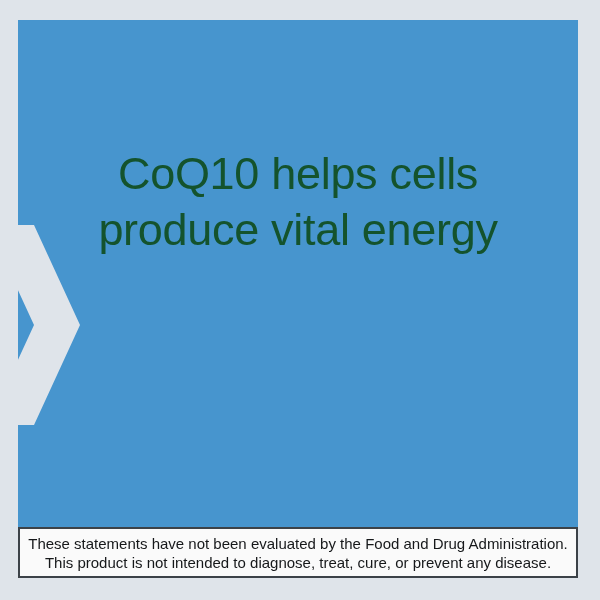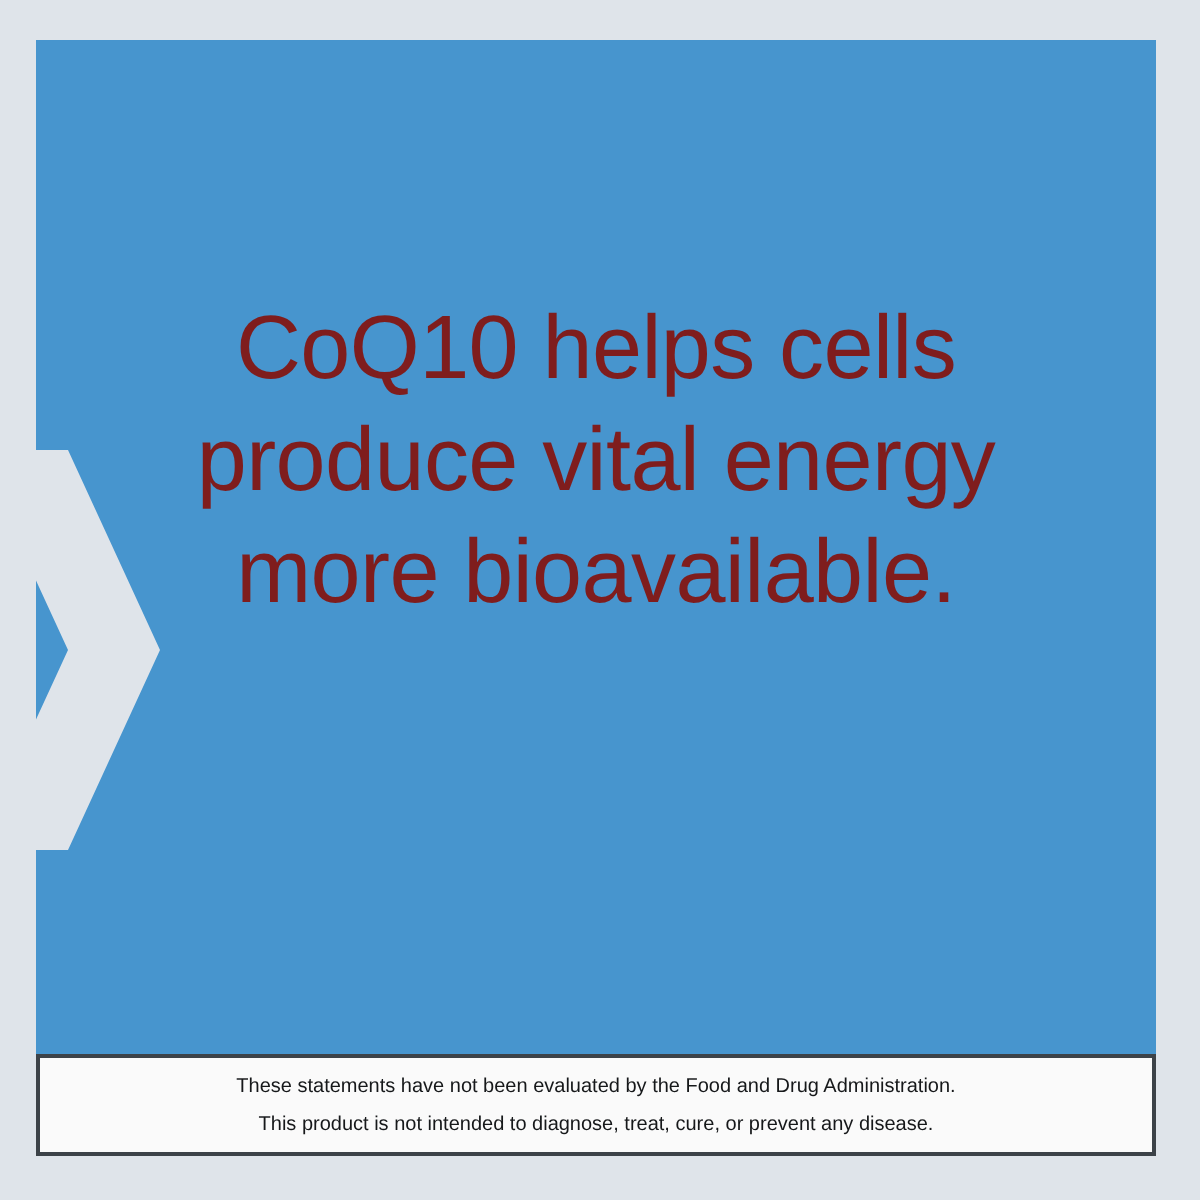--- a/index.html
+++ b/index.html
@@ -48,21 +48,21 @@
     height: 200px;
   }
 
   
   .headline {
     position: absolute;
     left: 18px;
     top: 146px;
     width: 560px;
     text-align: center;
-    color: #7f1d1d;
+    color: #14532d;
     font-family: "Liberation Sans", sans-serif;
     font-size: 45px;
     font-weight: 400;
     line-height: 56px;
     letter-spacing: -0.3px;
     white-space: nowrap;
   }
   .headline .line {
     display: block;
   }
@@ -79,21 +79,21 @@
     border: 2px solid #3c4248;
     display: flex;
     flex-direction: column;
     align-items: center;
     justify-content: center;
   }
   .disclaimer-box .dline {
     display: block;
     color: #16181a;
     font-family: "Liberation Sans", sans-serif;
-    font-size: 10px;
+    font-size: 15px;
     font-weight: 400;
     line-height: 19px;
     white-space: nowrap;
   }
 </style>
 </head>
 <body>
 
 <div class="canvas">
 
@@ -103,21 +103,20 @@
       <svg viewBox="0 0 66 200" xmlns="http://www.w3.org/2000/svg" aria-hidden="true">
         <path d="M -30 0 L 16 0 L 62 100 L 16 200 L -30 200 L 16 100 Z" fill="#dfe4ea"></path>
       </svg>
     </div>
 
   </div>
 
   <div class="headline">
     <span class="line">CoQ10 helps cells</span>
     <span class="line">produce vital energy</span>
-    <span class="line">more bioavailable.</span>
   </div>
 
   <div class="disclaimer-box">
     <span class="dline">These statements have not been evaluated by the Food and Drug Administration.</span>
     <span class="dline">This product is not intended to diagnose, treat, cure, or prevent any disease.</span>
   </div>
 
 </div>
 
 </body></html>

